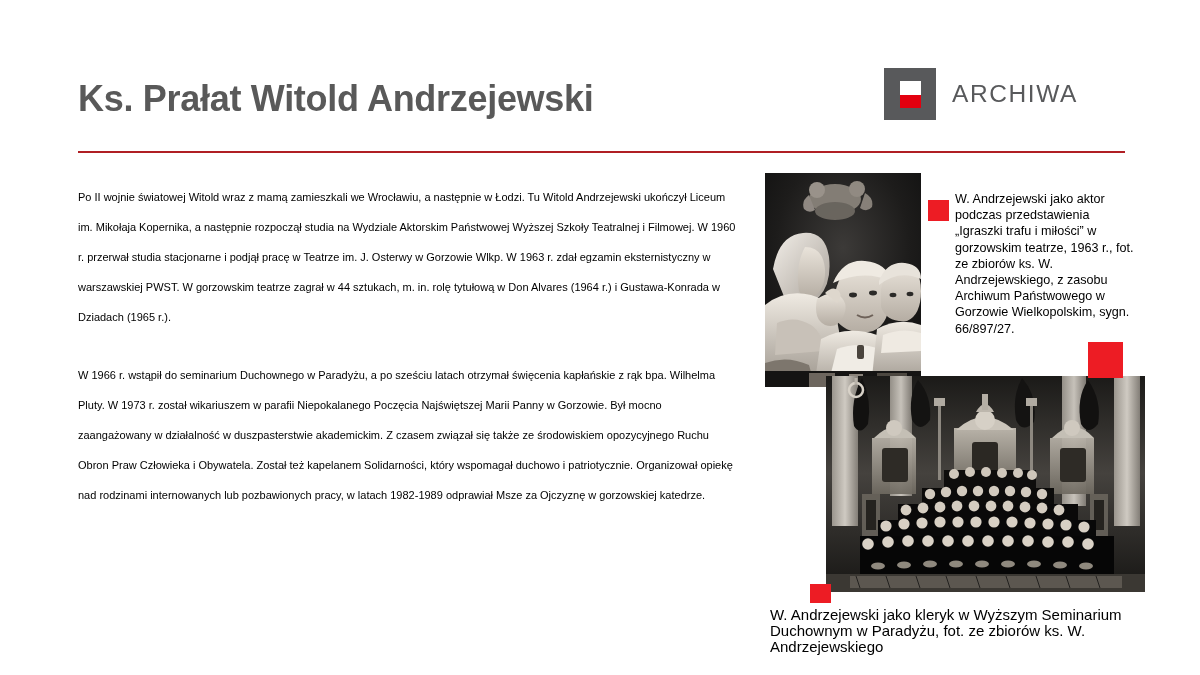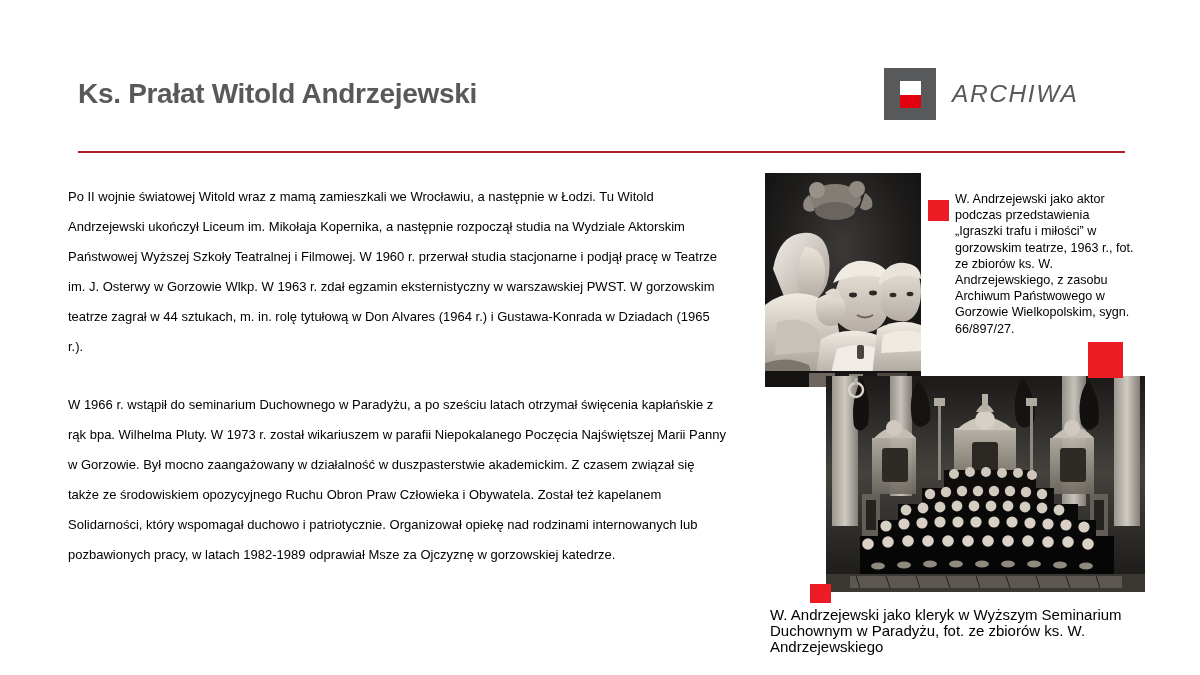--- a/index.html
+++ b/index.html
@@ -14,21 +14,21 @@
     overflow: hidden;
     font-family: "Liberation Sans", sans-serif;
     color: #000;
   }
 
   
   #slide-title {
     position: absolute;
     left: 78px;
     top: 78px;
-    font-size: 28px;
+    font-size: 36px;
     font-weight: bold;
     color: #595959;
     letter-spacing: -0.3px;
     white-space: nowrap;
   }
 
   
   #logo-block {
     position: absolute;
     left: 884px;
@@ -59,39 +59,39 @@
     background: #e3000f;
   }
   #logo-text {
     margin-left: 16px;
     color: #58595b;
     font-size: 24.5px;
     line-height: 1.17;
     letter-spacing: 1.6px;
     font-weight: 400;
   }
-  #logo-text div { white-space: nowrap; font-style: italic; }
+  #logo-text div { white-space: nowrap; }
 
   
   #title-rule {
     position: absolute;
     left: 78px;
     top: 151px;
     width: 1047px;
     height: 2px;
     background: #b01f24;
   }
 
   
   #body-text {
     position: absolute;
-    left: 68px;
+    left: 78px;
     top: 182px;
     width: 660px;
-    font-size: 13px;
+    font-size: 11px;
     line-height: 30px;
     color: #000;
   }
   #body-text p {
     margin: 0 0 28px 0;
   }
   #body-text p:last-child { margin-bottom: 16px; }
 
   
   .photo {

